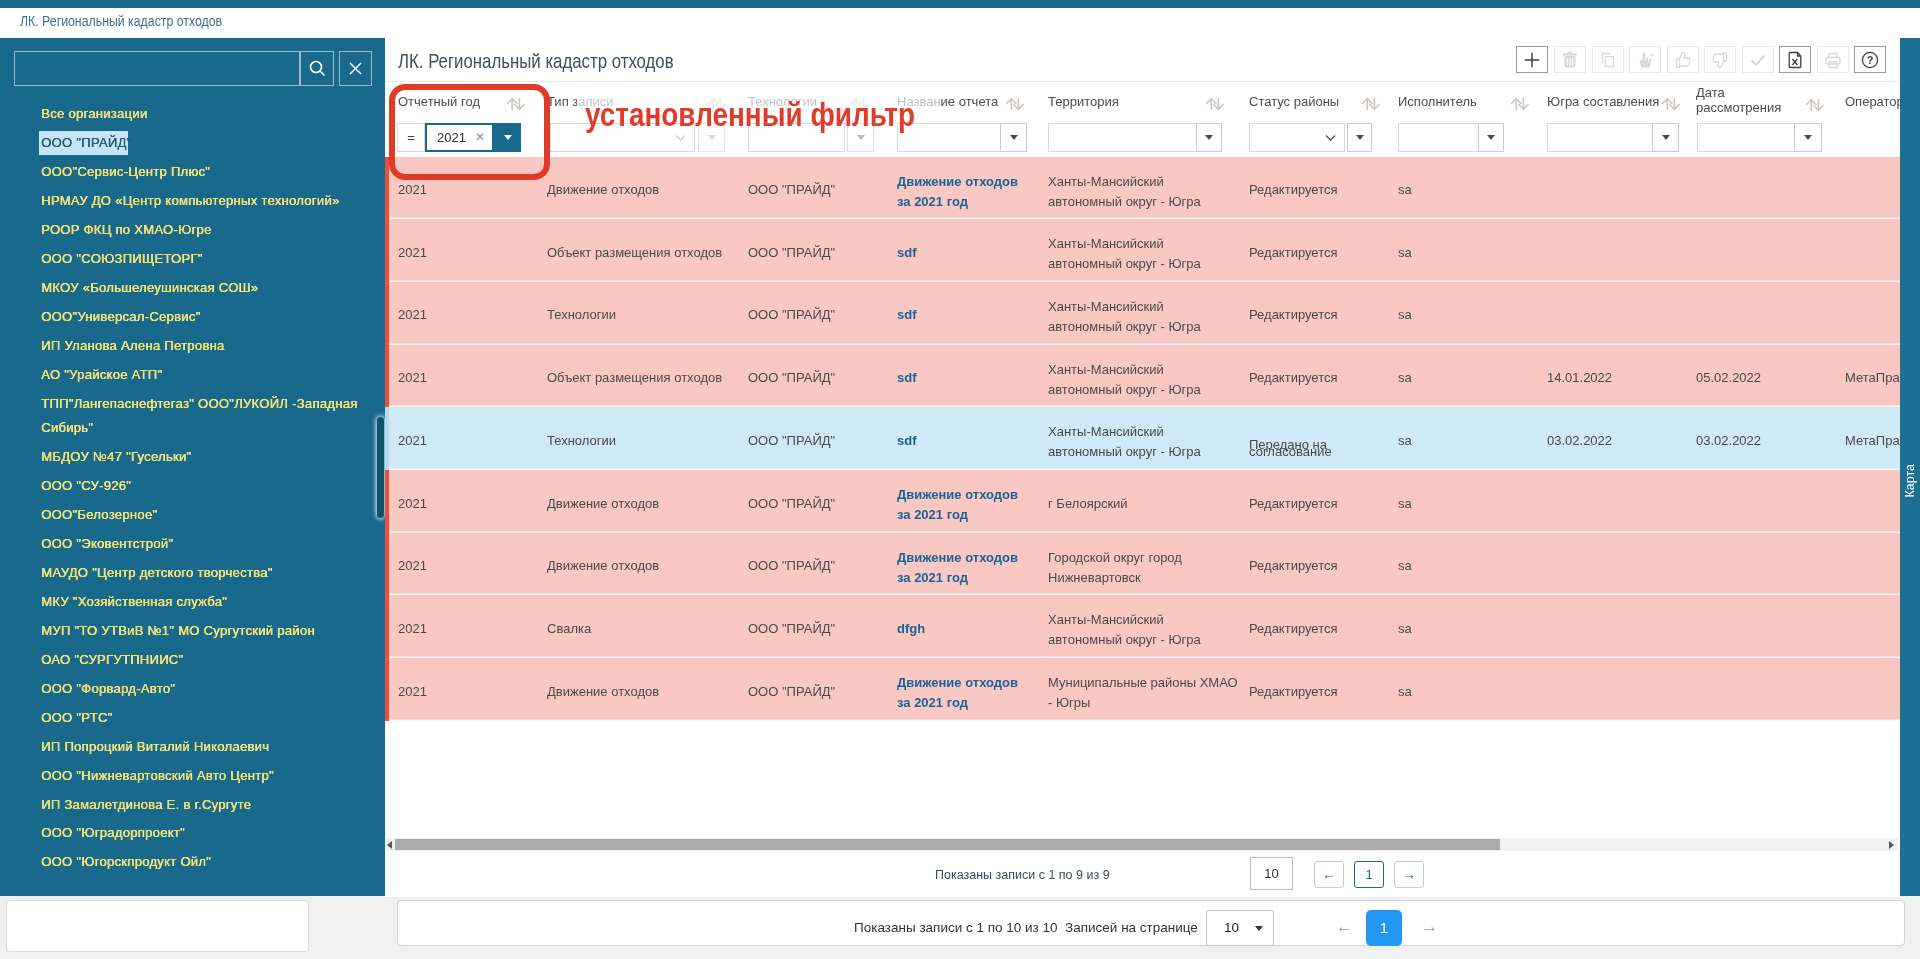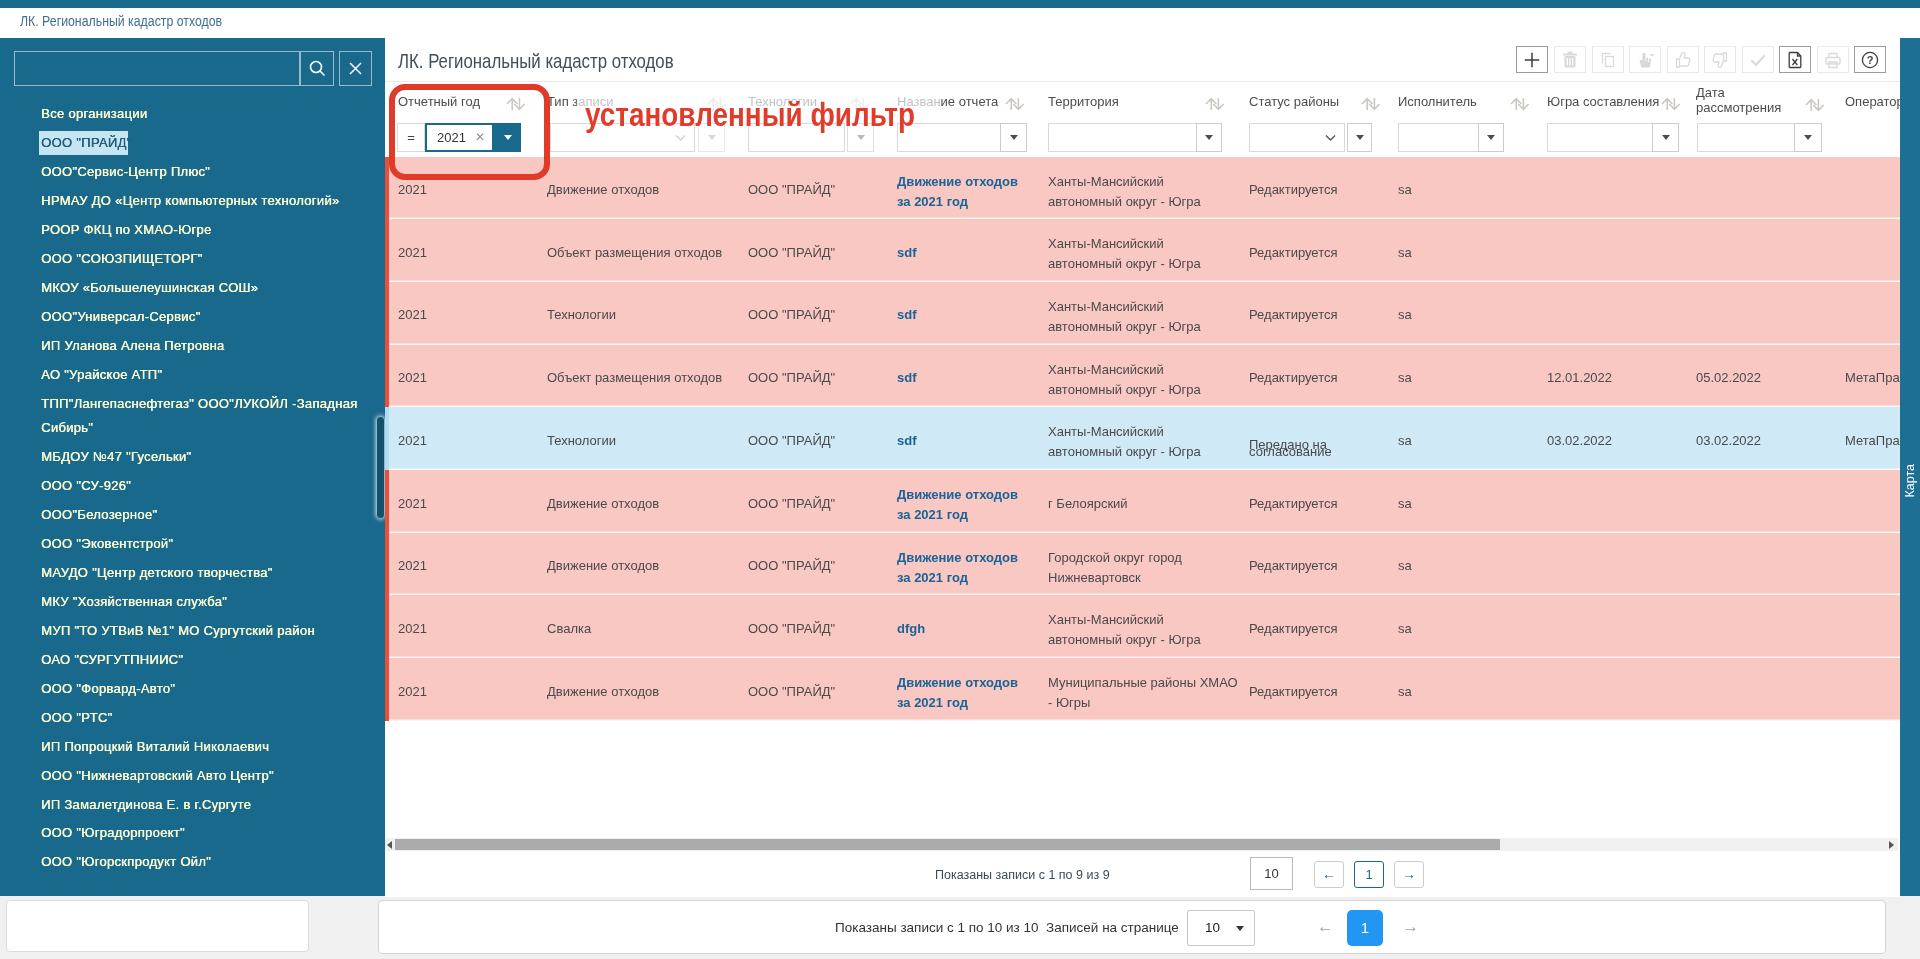--- a/index.html
+++ b/index.html
@@ -1,37 +1,37 @@
 <!DOCTYPE html>
 <html><head><meta charset="utf-8"><style>
 * { margin:0; padding:0; box-sizing:border-box; }
 html,body { width:1920px; height:959px; overflow:hidden; font-family:"Liberation Sans",sans-serif; background:#f0f0f0; }
 #topstrip { position:absolute;left:0;top:0;width:1920px;height:8px;background:#19698c; }
 #topbar { position:absolute;left:0;top:8px;width:1920px;height:30px;background:#fff; }
 #topbar span { position:absolute;left:20px;top:5px;font-size:14px;color:#3f6f93;transform:scaleX(0.88);transform-origin:0 0;white-space:nowrap; }
 #sidebar { position:absolute;left:0;top:38px;width:385px;height:858px;background:#19698c;overflow:hidden; }
-.si { position:absolute;left:41px;height:22px;line-height:22px;font-size:13px;color:#fef9c3;white-space:nowrap;letter-spacing:0.3px;text-shadow:0.45px 0 0 #eef6fa; }
+.si { position:absolute;left:41px;height:22px;line-height:22px;font-size:13px;color:#fde047;white-space:nowrap;letter-spacing:0.3px;text-shadow:0.45px 0 0 #eef6fa; }
 #search { position:absolute;left:14px;top:13px;width:286px;height:35px;border:1px solid rgba(255,255,255,0.55); }
 .sbtn { position:absolute;top:13px;width:34px;height:35px;border:1px solid rgba(255,255,255,0.55); }
 #content { position:absolute;left:385px;top:38px;width:1515px;height:859px;background:#fff;overflow:hidden; }
 #ctitle { position:absolute;left:13px;top:11px;font-size:21px;color:#414f59;transform:scaleX(0.8);transform-origin:0 0;white-space:nowrap; }
 .tbtn { position:absolute;top:8px;width:32px;height:27px;border:1px solid;background:#fff;display:flex;align-items:center;justify-content:center; }
 #hdrline { position:absolute;left:0;top:43px;width:1515px;height:1px;background:#e9e9e9; }
 .hlbl { position:absolute;top:56px;font-size:13px;color:#4c4c4c;white-space:nowrap; }
 .sic { position:absolute; }
 .fin { position:absolute;top:85px;height:29px;background:#fff;border:1px solid #d9d9d9; }
 .fbtn { position:absolute;top:85px;height:29px;width:27px;background:#fff;border:1px solid #d9d9d9;display:flex;align-items:center;justify-content:center; }
 .cell { position:absolute;font-size:13px;color:#4a4a4a;white-space:nowrap;line-height:16px; }
 .lnk { color:#1b6396;font-weight:bold; }
 .car { width:0;height:0;border-left:4.5px solid transparent;border-right:4.5px solid transparent; }
 #karta { position:absolute;left:1900px;top:38px;width:20px;height:858px;background:#1d7093; }
 #karta span { position:absolute;left:3px;top:426px;color:#fff;font-size:12.5px;writing-mode:vertical-rl;transform:rotate(180deg);white-space:nowrap; }
 #bottombg { position:absolute;left:0;top:897px;width:1920px;height:62px;background:#f0f0f0; }
 #lbox { position:absolute;left:6px;top:900px;width:303px;height:52px;background:#fff;border:1px solid #dcdcdc;border-radius:4px; }
-#bpanel { position:absolute;left:378px;top:900px;width:1508px;height:54px;background:#fff;border:1px solid #d4d4d4;border-radius:4px; }
+#bpanel { position:absolute;left:397px;top:900px;width:1508px;height:46px;background:#fff;border:1px solid #d4d4d4;border-radius:4px; }
 .gft { position:absolute;font-size:12.5px;color:#3c4a53;white-space:nowrap; }
 </style></head>
 <body>
 <div id="topstrip"></div>
 <div id="topbar">
     <span>ЛК. Региональный кадастр отходов</span>
   </div>
 
 <div id="sidebar">
   <div id="search"></div>
@@ -307,21 +307,21 @@
 <div class="cell " style="left:1013px;top:269.4px">sa</div>
 <div style="position:absolute;left:0;top:306.6px;width:1515px;height:62.7px;background:#f9c8c3;border-left:4.4px solid #e8503c;box-shadow:inset 0 -1.6px 0 rgba(255,255,255,0.8)"></div>
 <div class="cell " style="left:13px;top:332.1px">2021</div>
 <div class="cell " style="left:162px;top:332.1px">Объект размещения отходов</div>
 <div class="cell " style="left:363px;top:332.1px">ООО "ПРАЙД"</div>
 <div class="cell lnk" style="left:512px;top:332.1px">sdf</div>
 <div class="cell " style="left:663px;top:323.6px">Ханты-Мансийский</div>
     <div class="cell " style="left:663px;top:343.6px">автономный округ - Югра</div>
 <div class="cell " style="left:864px;top:332.1px">Редактируется</div>
 <div class="cell " style="left:1013px;top:332.1px">sa</div>
-<div class="cell " style="left:1162px;top:332.1px">12.01.2022</div>
+<div class="cell " style="left:1162px;top:332.1px">14.01.2022</div>
 <div class="cell " style="left:1311px;top:332.1px">05.02.2022</div>
 <div class="cell " style="left:1460px;top:332.1px">МетаПрайм</div>
 <div style="position:absolute;left:0;top:369.3px;width:1515px;height:62.7px;background:#cfe9f6;border-left:4.4px solid #b2ddf1;box-shadow:inset 0 -1.6px 0 rgba(255,255,255,0.8)"></div>
 <div class="cell " style="left:13px;top:394.8px">2021</div>
 <div class="cell " style="left:162px;top:394.8px">Технологии</div>
 <div class="cell " style="left:363px;top:394.8px">ООО "ПРАЙД"</div>
 <div class="cell lnk" style="left:512px;top:394.8px">sdf</div>
 <div class="cell " style="left:663px;top:386.3px">Ханты-Мансийский</div>
     <div class="cell " style="left:663px;top:406.3px">автономный округ - Югра</div>
 <div class="cell " style="left:864px;top:399px">Передано на</div>

